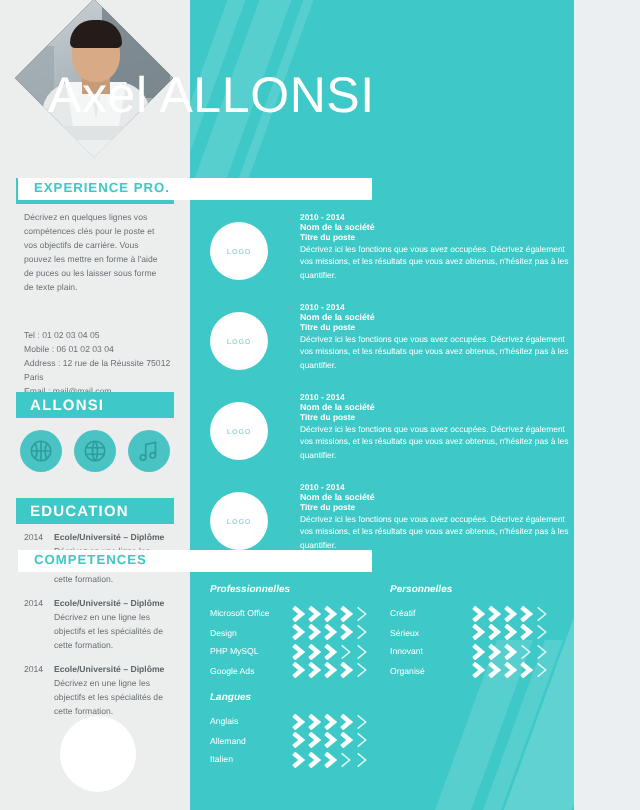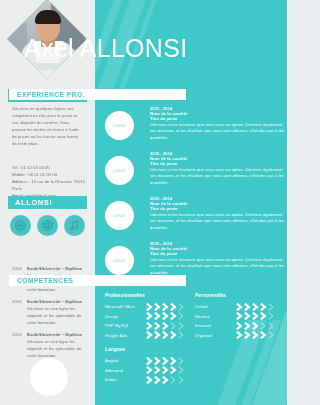--- a/index.html
+++ b/index.html
@@ -158,20 +158,23 @@
         <span>
           <svg width="13" height="13" viewBox="0 0 24 24" fill="none" stroke="#2e9c9c" stroke-width="1.5">
             <path d="M9 18V6l9-2v12"></path>
               <circle cx="6.5" cy="18" r="2.5"></circle>
               <circle cx="15.5" cy="16" r="2.5"></circle>
           </svg>
         </span>
       </div>
     </div>
 
+    <div class="sec-bar" style="top:249px;height:13px;">
+      <span>EDUCATION</span>
+    </div>
     <div class="edu-list">
       <div class="edu-item">
         <div class="edu-year">2014</div>
         <div class="edu-txt">
           <span class="edu-t1">Ecole/Université – Diplôme</span>
           <span>Décrivez en une ligne les objectifs et les spécialités de cette formation.</span>
         </div>
       </div>
       <div class="edu-item">
         <div class="edu-year">2014</div>

